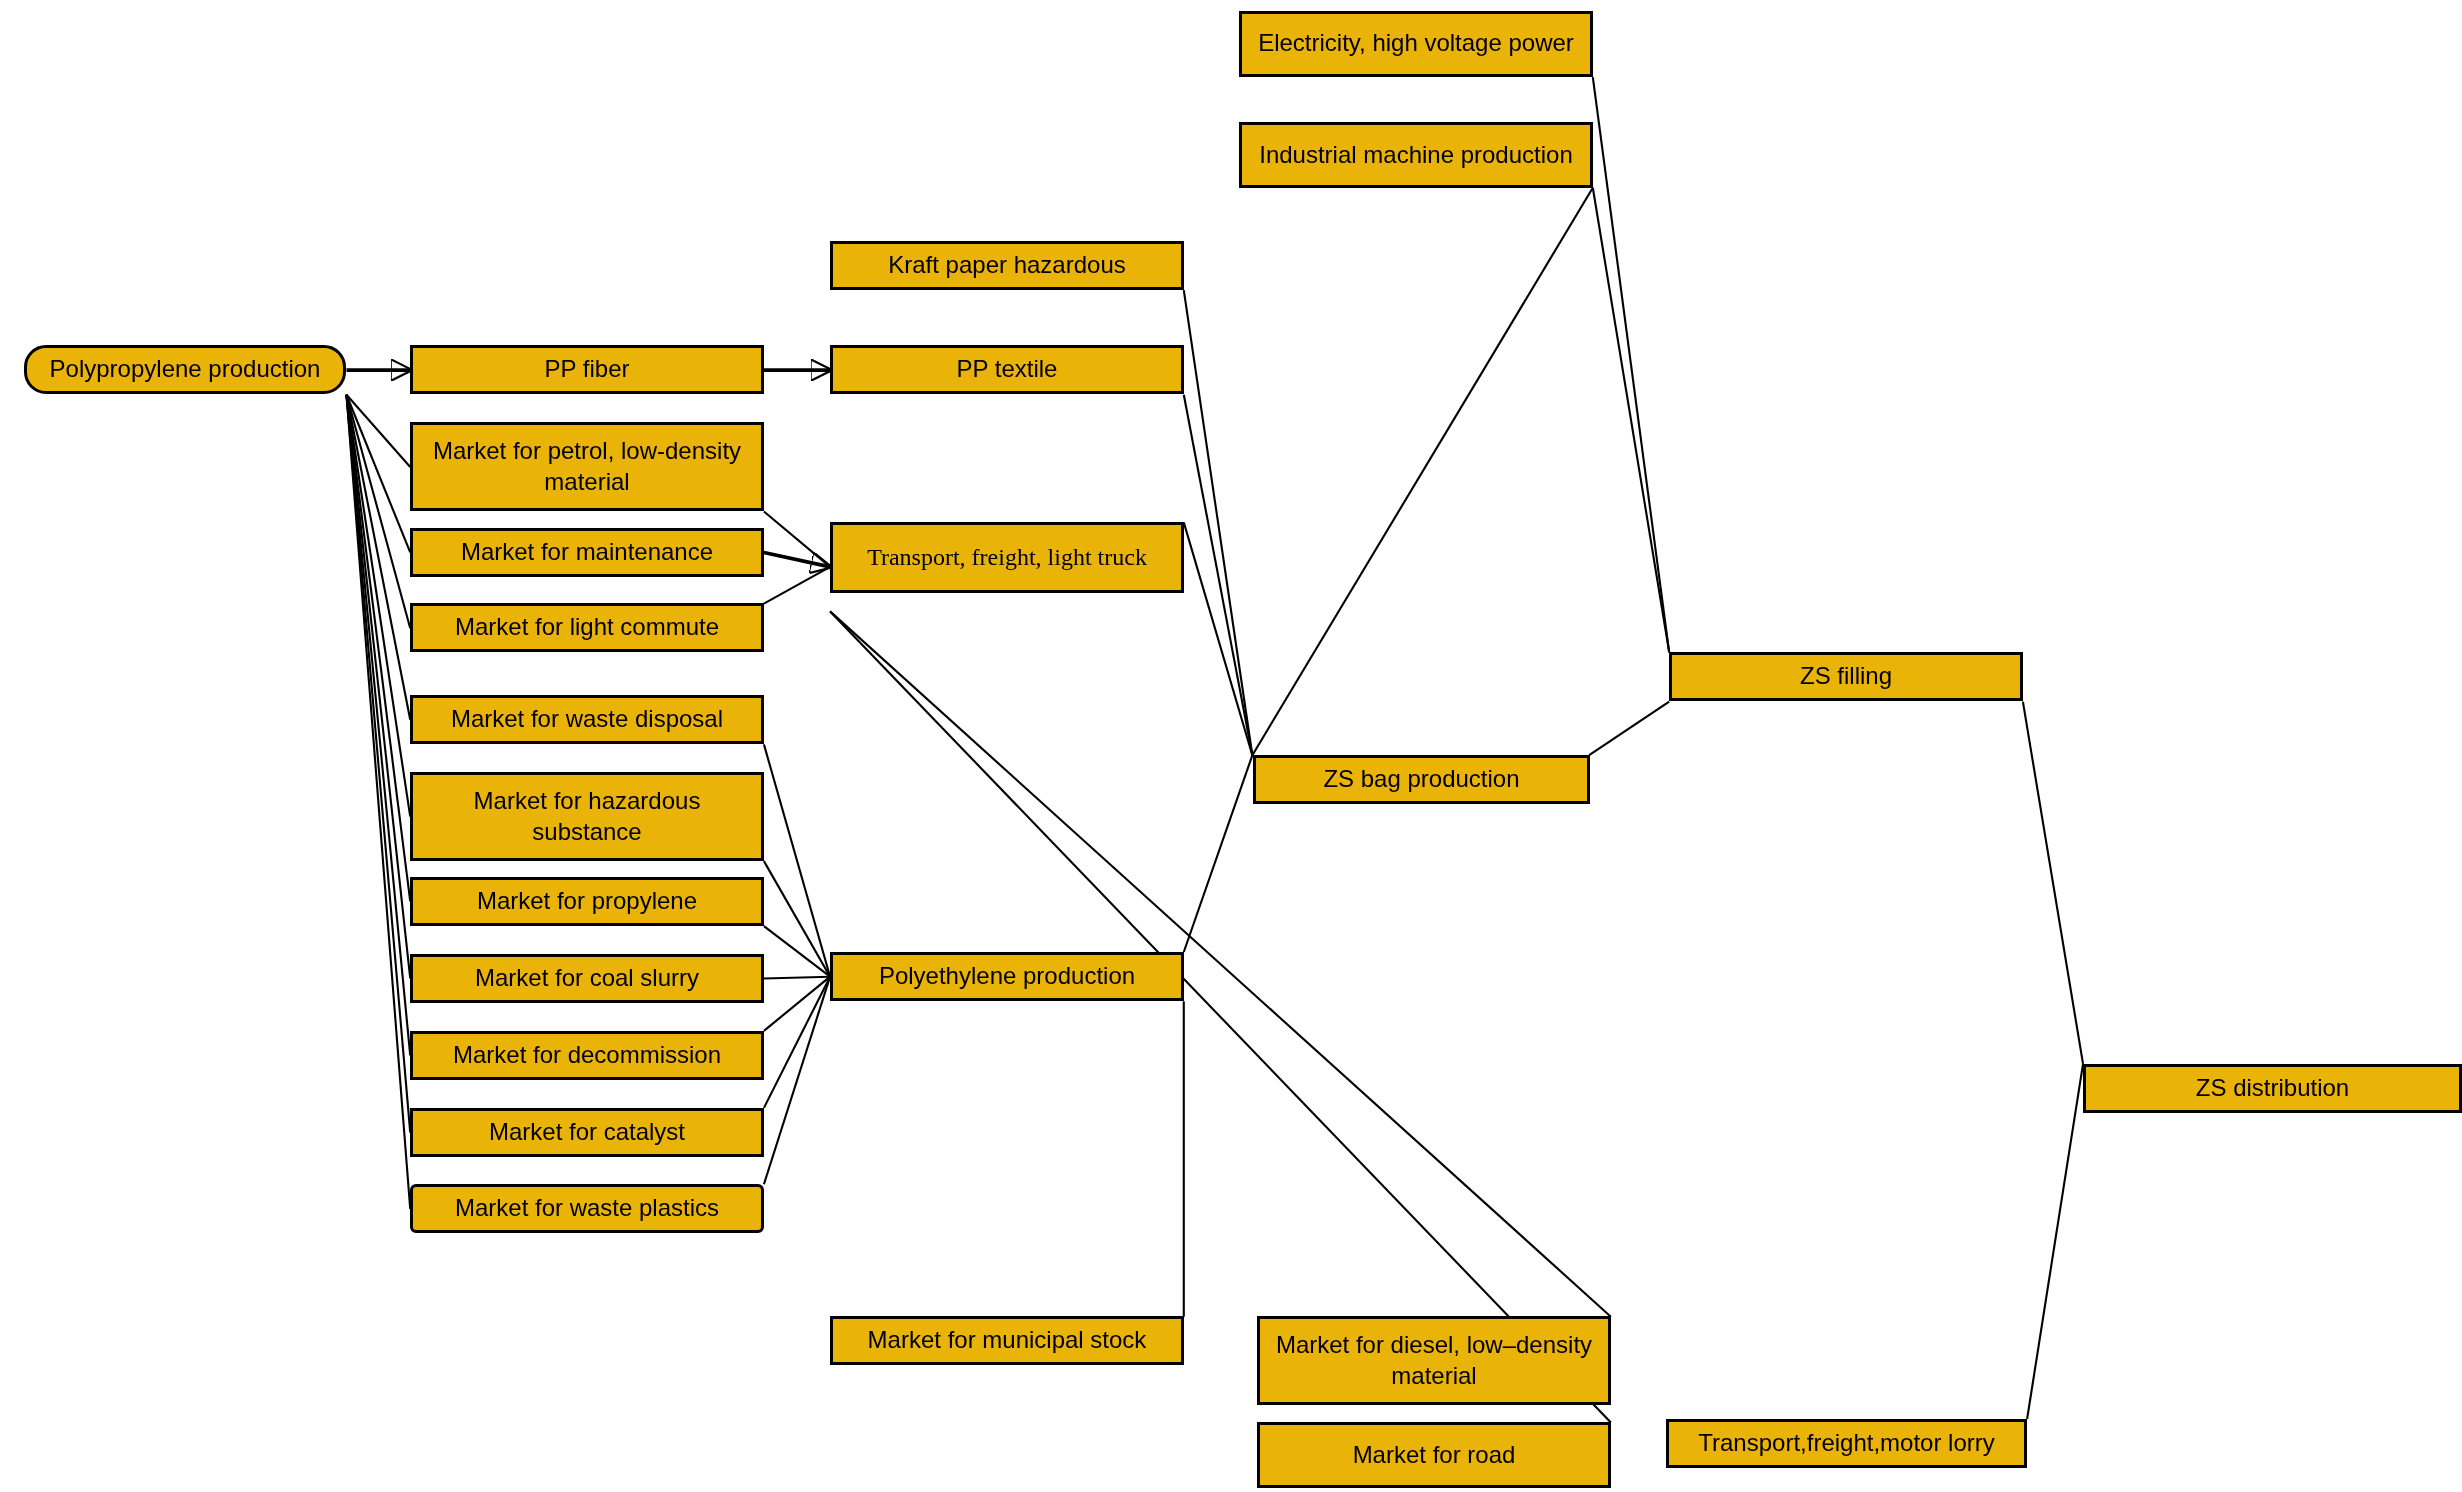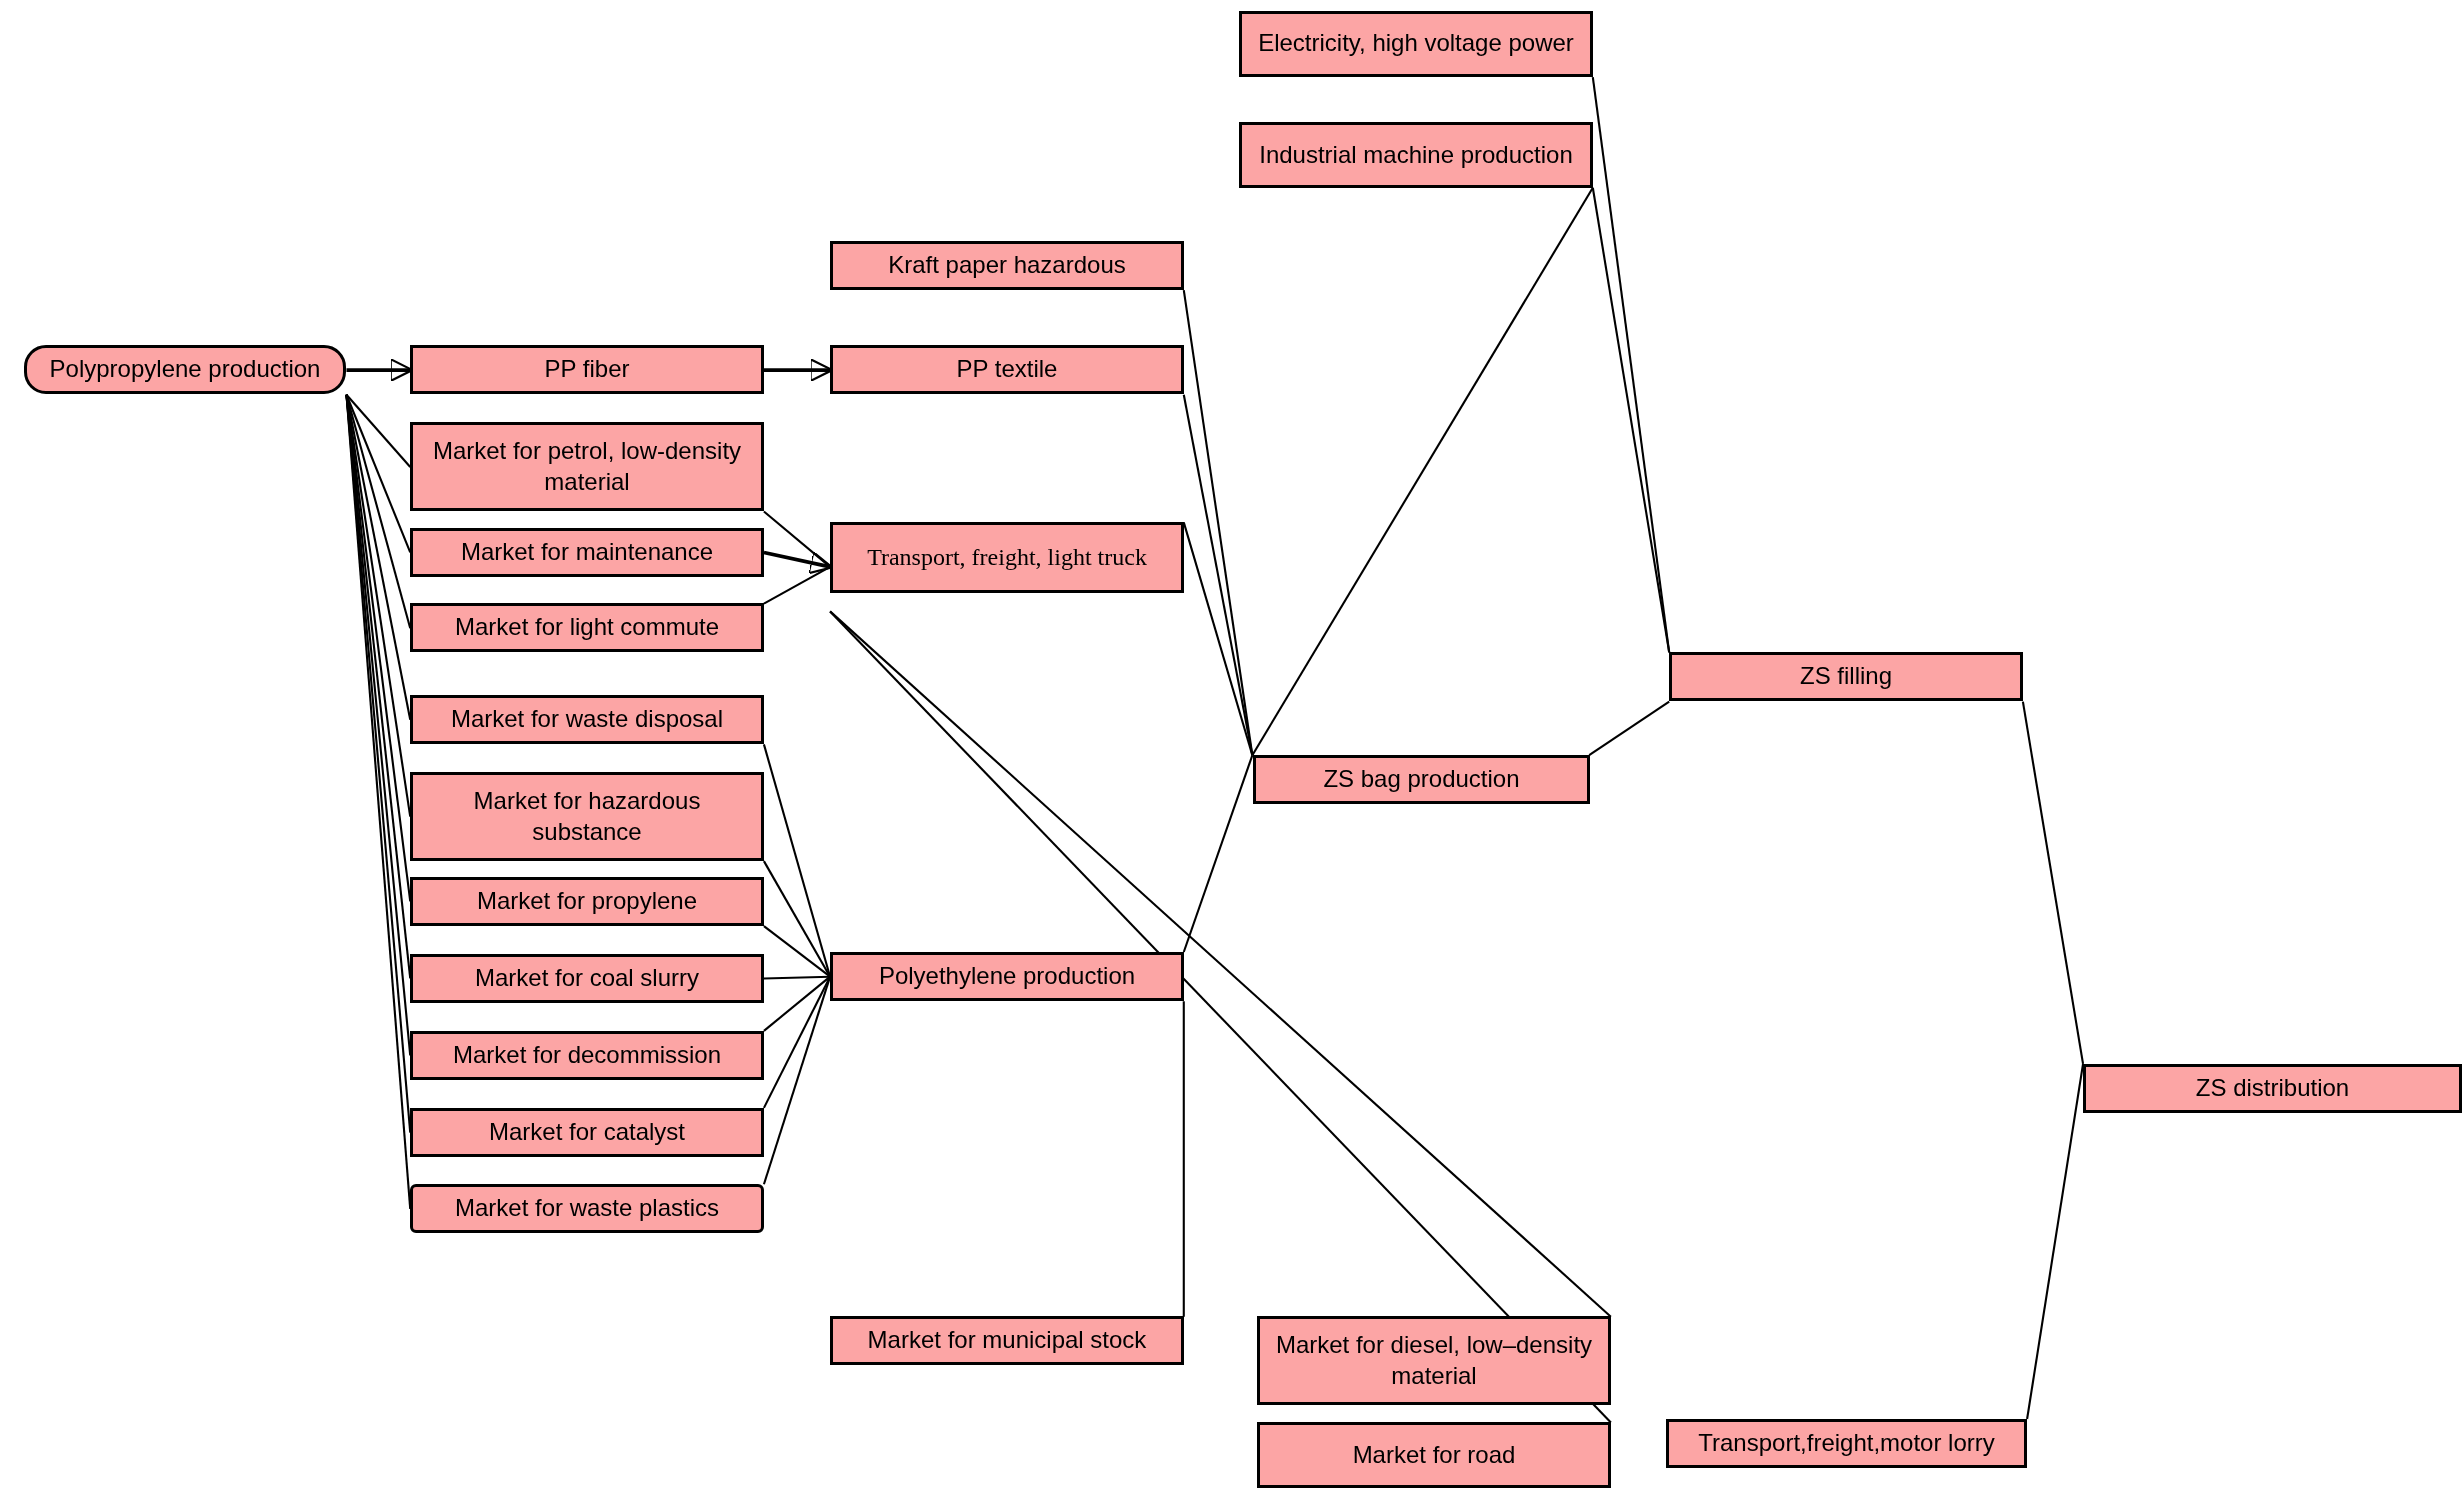--- a/index.html
+++ b/index.html
@@ -10,21 +10,21 @@
     background:#ffffff;
     font-family:"Liberation Sans", sans-serif;
     overflow:hidden;
   }
   svg.edges{position:absolute;left:0;top:0;width:2462px;height:1493px;}
   svg.edges line, svg.edges path{stroke:#000000;fill:none;}
   .node{
     position:absolute;
     box-sizing:border-box;
     border:3px solid #000000;
-    background:#fca5a5;
+    background:#eab308;
     display:flex;
     align-items:center;
     justify-content:center;
     text-align:center;
     color:#000000;
     font-size:24px;
     line-height:1.28;
     padding:2.4px 8.4px;
   }
   .node span{display:block;width:100%;}

